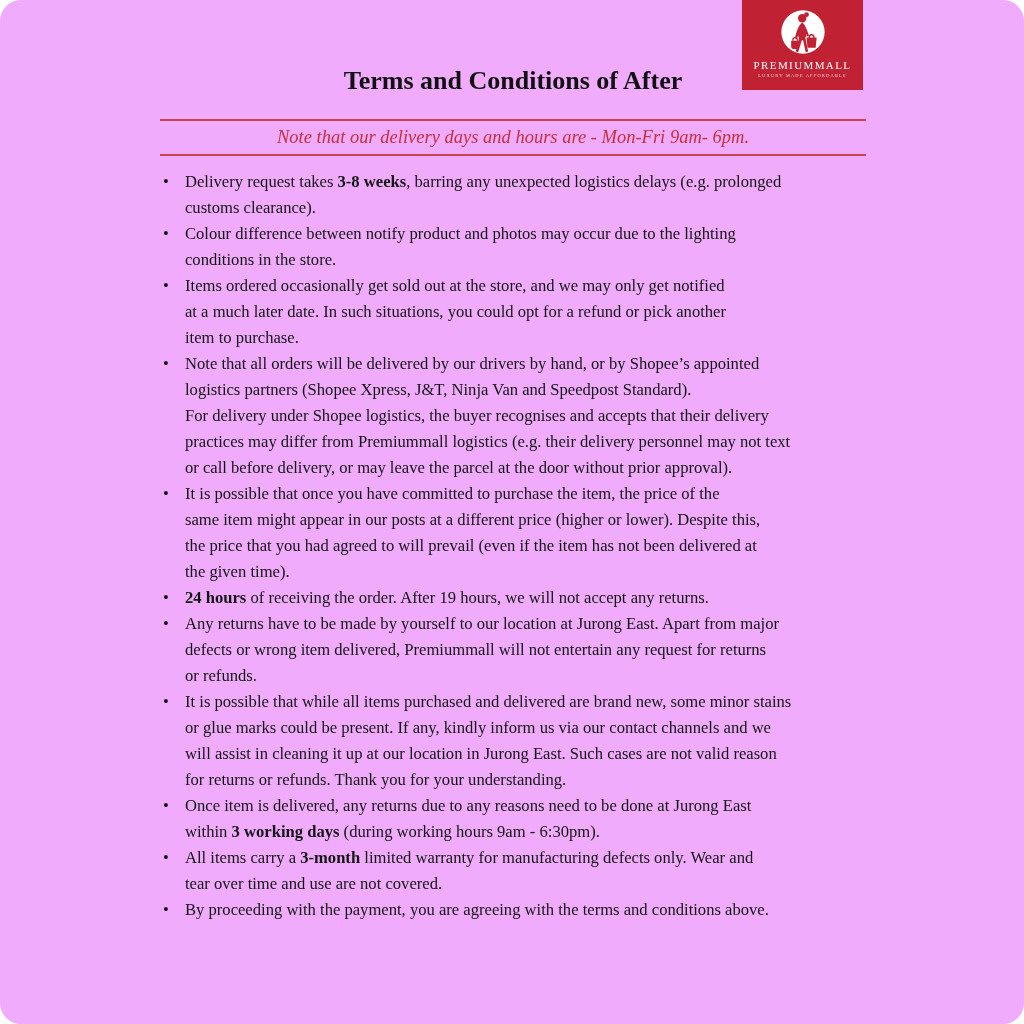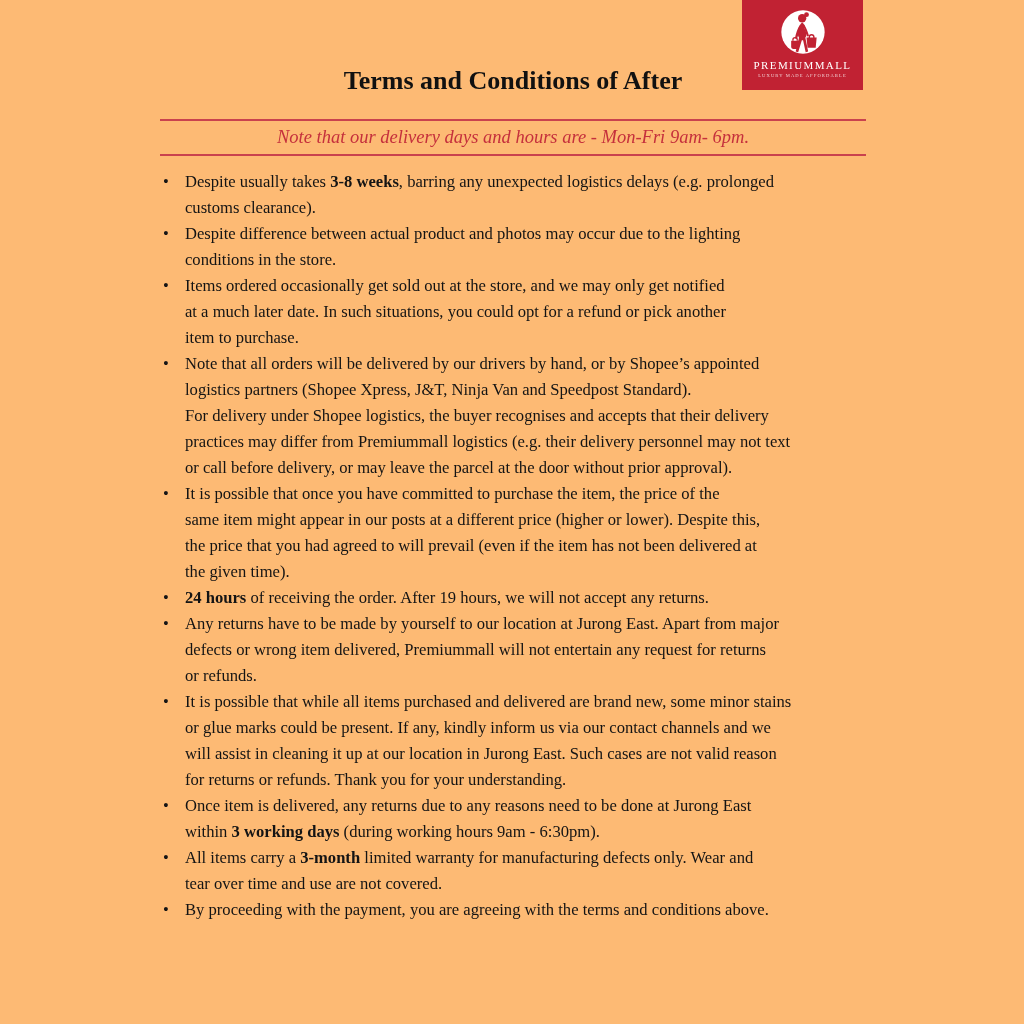--- a/index.html
+++ b/index.html
@@ -5,24 +5,25 @@
   :root{
     --brand:#c12233;
     --accent:#c5303c;
     --rule:#c9424e;
     --ink:#141414;
   }
   html,body{margin:0;padding:0;background:#ffffff;}
   .page{
     position:relative;
     width:1024px;height:1024px;
-    background:#fdba74;
+    background:#f0abfc;
     overflow:hidden;
     font-family:"Liberation Serif", serif;
     color:var(--ink);
+    border-radius:21px;
   }
   
   .logo{
     position:absolute;left:742px;top:0;
     width:121px;height:90px;
     background:var(--brand);
     display:flex;flex-direction:column;align-items:center;
     box-sizing:border-box;
   }
   .logo-emblem{margin-top:7px;width:50px;height:50px;display:block;}
@@ -94,23 +95,23 @@
   </div>
 
   <div class="content">
     <h1 class="title">Terms and Conditions of After</h1>
 
     <div class="note-band">
       <span class="note-text">Note that our delivery days and hours are - Mon-Fri 9am- 6pm.</span>
     </div>
 
     <ul class="terms">
-        <li><span class="bullet">•</span><span class="li-text"><span>Despite usually takes </span><span class="bold">3-8 weeks</span><span>, barring any unexpected logistics delays (e.g. prolonged
+        <li><span class="bullet">•</span><span class="li-text"><span>Delivery request takes </span><span class="bold">3-8 weeks</span><span>, barring any unexpected logistics delays (e.g. prolonged
 customs clearance).</span></span></li>
-        <li><span class="bullet">•</span><span class="li-text"><span>Despite difference between actual product and photos may occur due to the lighting
+        <li><span class="bullet">•</span><span class="li-text"><span>Colour difference between notify product and photos may occur due to the lighting
 conditions in the store.</span></span></li>
         <li><span class="bullet">•</span><span class="li-text"><span>Items ordered occasionally get sold out at the store, and we may only get notified
 at a much later date. In such situations, you could opt for a refund or pick another
 item to purchase.</span></span></li>
         <li><span class="bullet">•</span><span class="li-text"><span>Note that all orders will be delivered by our drivers by hand, or by Shopee’s appointed
 logistics partners (Shopee Xpress, J&amp;T, Ninja Van and Speedpost Standard).
 For delivery under Shopee logistics, the buyer recognises and accepts that their delivery
 practices may differ from Premiummall logistics (e.g. their delivery personnel may not text
 or call before delivery, or may leave the parcel at the door without prior approval).</span></span></li>
         <li><span class="bullet">•</span><span class="li-text"><span>It is possible that once you have committed to purchase the item, the price of the

